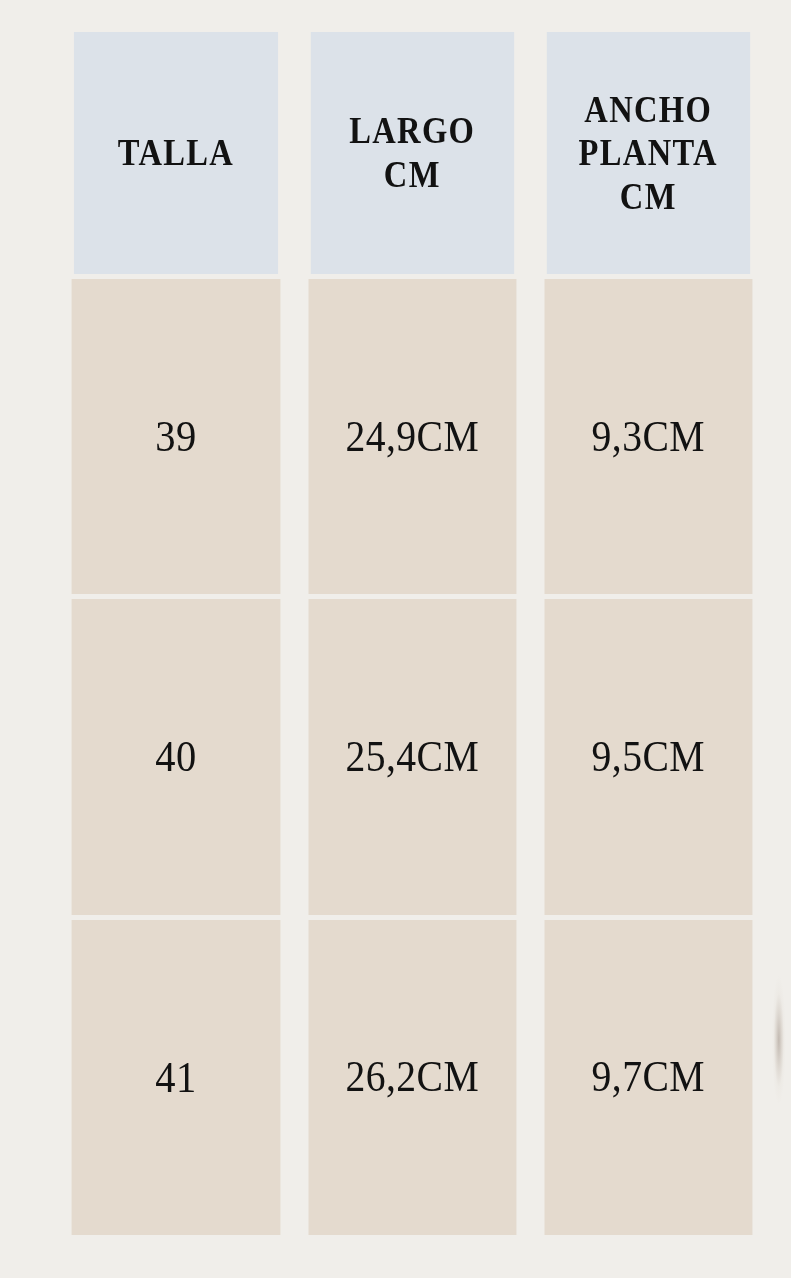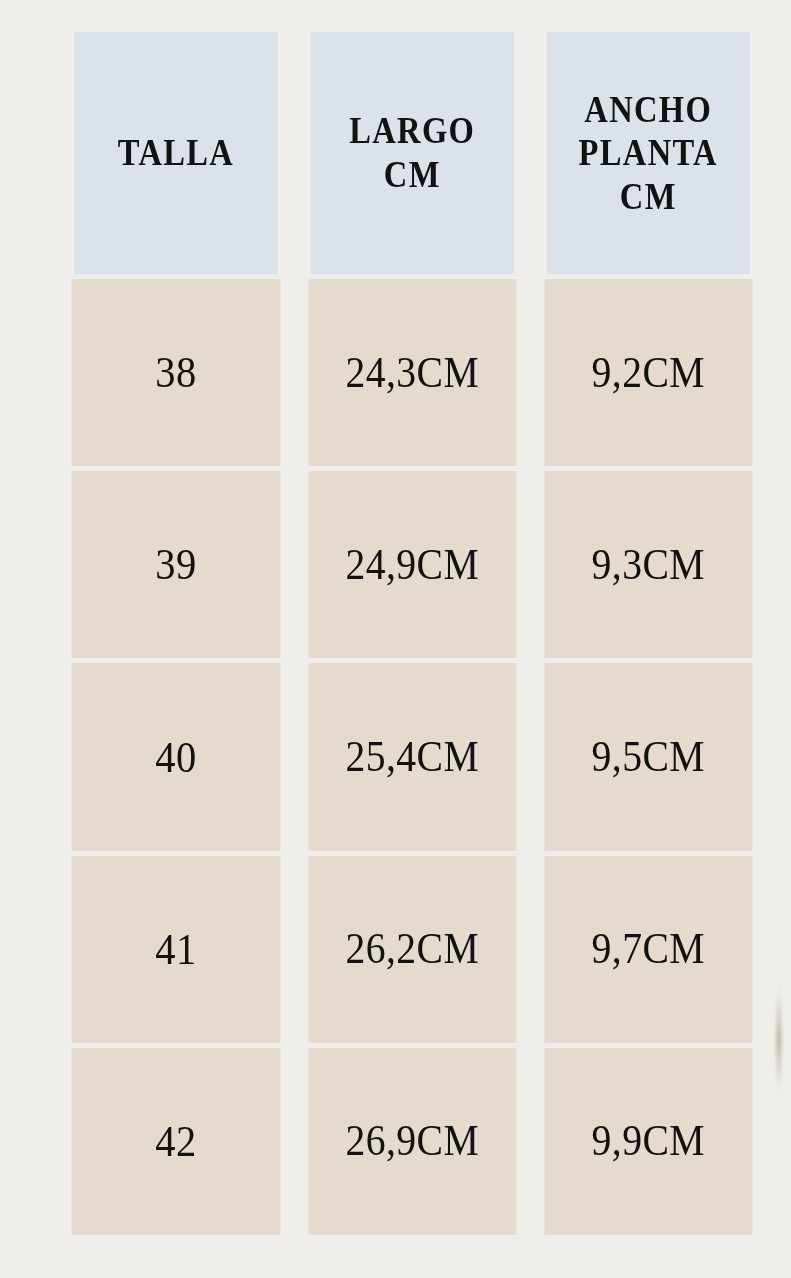--- a/index.html
+++ b/index.html
@@ -121,43 +121,33 @@
       <div>
         <span class="htext">ANCHO</span>
         <span class="htext">PLANTA</span>
         <span class="htext">CM</span>
       </div>
     </div>
   </div>
 
 
 
-  <div class="table-row data-row">
-    <div class="cell col-talla">38</div>
-    <div class="cell col-largo">24,3CM</div>
-    <div class="cell col-ancho">9,2CM</div>
-  </div>
 
   <div class="table-row data-row">
     <div class="cell col-talla">39</div>
     <div class="cell col-largo">24,9CM</div>
     <div class="cell col-ancho">9,3CM</div>
   </div>
 
   <div class="table-row data-row">
     <div class="cell col-talla">40</div>
     <div class="cell col-largo">25,4CM</div>
     <div class="cell col-ancho">9,5CM</div>
   </div>
 
   <div class="table-row data-row">
     <div class="cell col-talla">41</div>
     <div class="cell col-largo">26,2CM</div>
     <div class="cell col-ancho">9,7CM</div>
   </div>
 
-  <div class="table-row data-row">
-    <div class="cell col-talla">42</div>
-    <div class="cell col-largo">26,9CM</div>
-    <div class="cell col-ancho">9,9CM</div>
-  </div>
 
 </div>
 
 </body></html>

